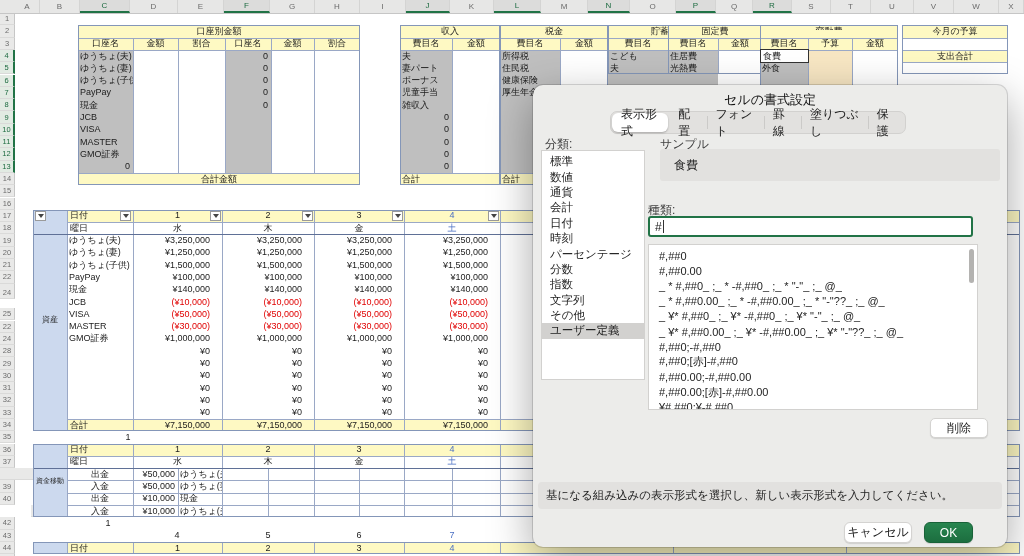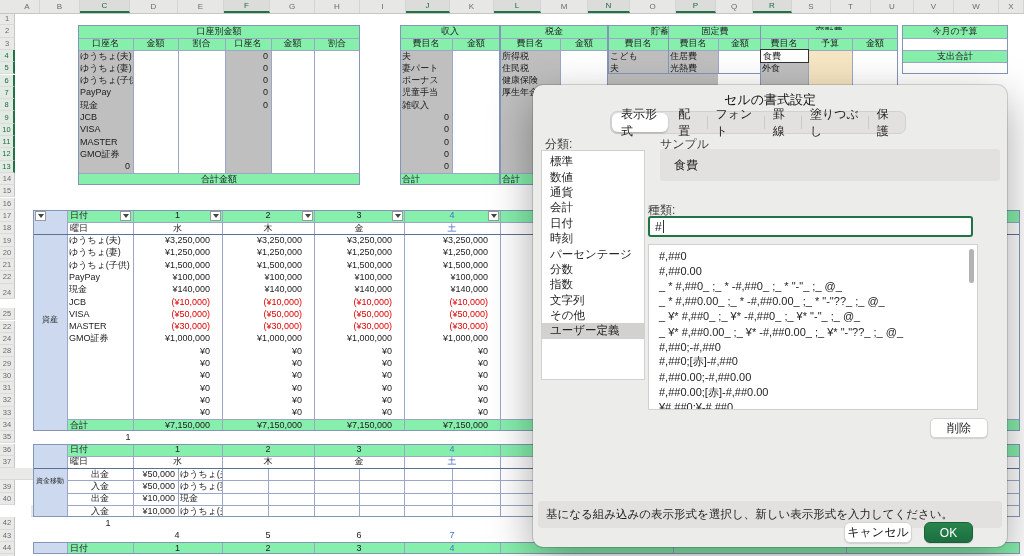--- a/index.html
+++ b/index.html
@@ -1,21 +1,21 @@
 <!DOCTYPE html>
 <html><head>
 <meta charset="utf-8">
 <style>
   html,body{margin:0;padding:0;}
   #app{position:relative;width:1024px;height:556px;overflow:hidden;background:#fff;
        font-family:"Liberation Sans","DejaVu Sans",sans-serif;color:#1b1b1b;}
   .cc{position:absolute;box-sizing:border-box;font-size:9px;display:flex;align-items:center;
       white-space:nowrap;overflow:hidden;line-height:1;}
   .c{justify-content:center}.r{justify-content:flex-end}
-  .hd{background:#86efac}
+  .hd{background:#fef9c3}
   .lab{background:#ccd9ee}
   .gray{background:#bfbfbf}
   .tan{background:#f7e6c3}
   .blue{color:#4a6fc3}
   .red{color:#e00000}
   .vl{background:#9aa8c6;padding:0}
   .hl{background:#9aa8c6;padding:0}
   .dk{background:#5f7096}
   .frame{border:1px solid #8496b8;background:transparent;pointer-events:none}
   .p2{padding-left:2px}.p3{padding-left:3px}.pr2{padding-right:3px}.pr12{padding-right:12px}
@@ -65,21 +65,21 @@
             border:1px solid #d2d1cf;padding:3px 0 0 10px;overflow:hidden}
   .fmt{height:15.2px;display:flex;align-items:center;font-size:11px;color:#1c1c1c;white-space:pre}
   .thumb{position:absolute;right:3px;top:5px;width:5px;height:34px;background:#b4b3b1;border-radius:3px}
   .btn{position:absolute;border:1px solid #d4d3d1;background:#fff;border-radius:6px;font-size:12px;
        color:#1c1c1c;box-shadow:0 1px 1px rgba(0,0,0,.12);display:flex;align-items:center;
        justify-content:center;font-family:inherit;padding:0;cursor:default}
   .btn.del{left:397px;top:333px;width:58px;height:20px;border-radius:5px}
   .btn.cancel{left:311px;top:437px;width:68px;height:21px}
   .btn.ok{left:391px;top:437px;width:49px;height:21px;background:linear-gradient(#27854f,#1c6e3f);
           border-color:#186238;color:#fff}
-  .hint{position:absolute;left:5px;top:416px;width:464px;height:27px;background:#e2e1df;border-radius:4px;
+  .hint{position:absolute;left:5px;top:397px;width:464px;height:27px;background:#e2e1df;border-radius:4px;
         display:flex;align-items:center;padding-left:8px;font-size:11.5px;color:#222}
 </style>
 </head>
 <body>
 
 <div id="app">
   <div id="colhead">
       <div class="ch" style="left: 15px; width: 25px;">A</div>
       <div class="ch" style="left: 40px; width: 40px;">B</div>
       <div class="ch sel" style="left: 80px; width: 50px;">C</div>

